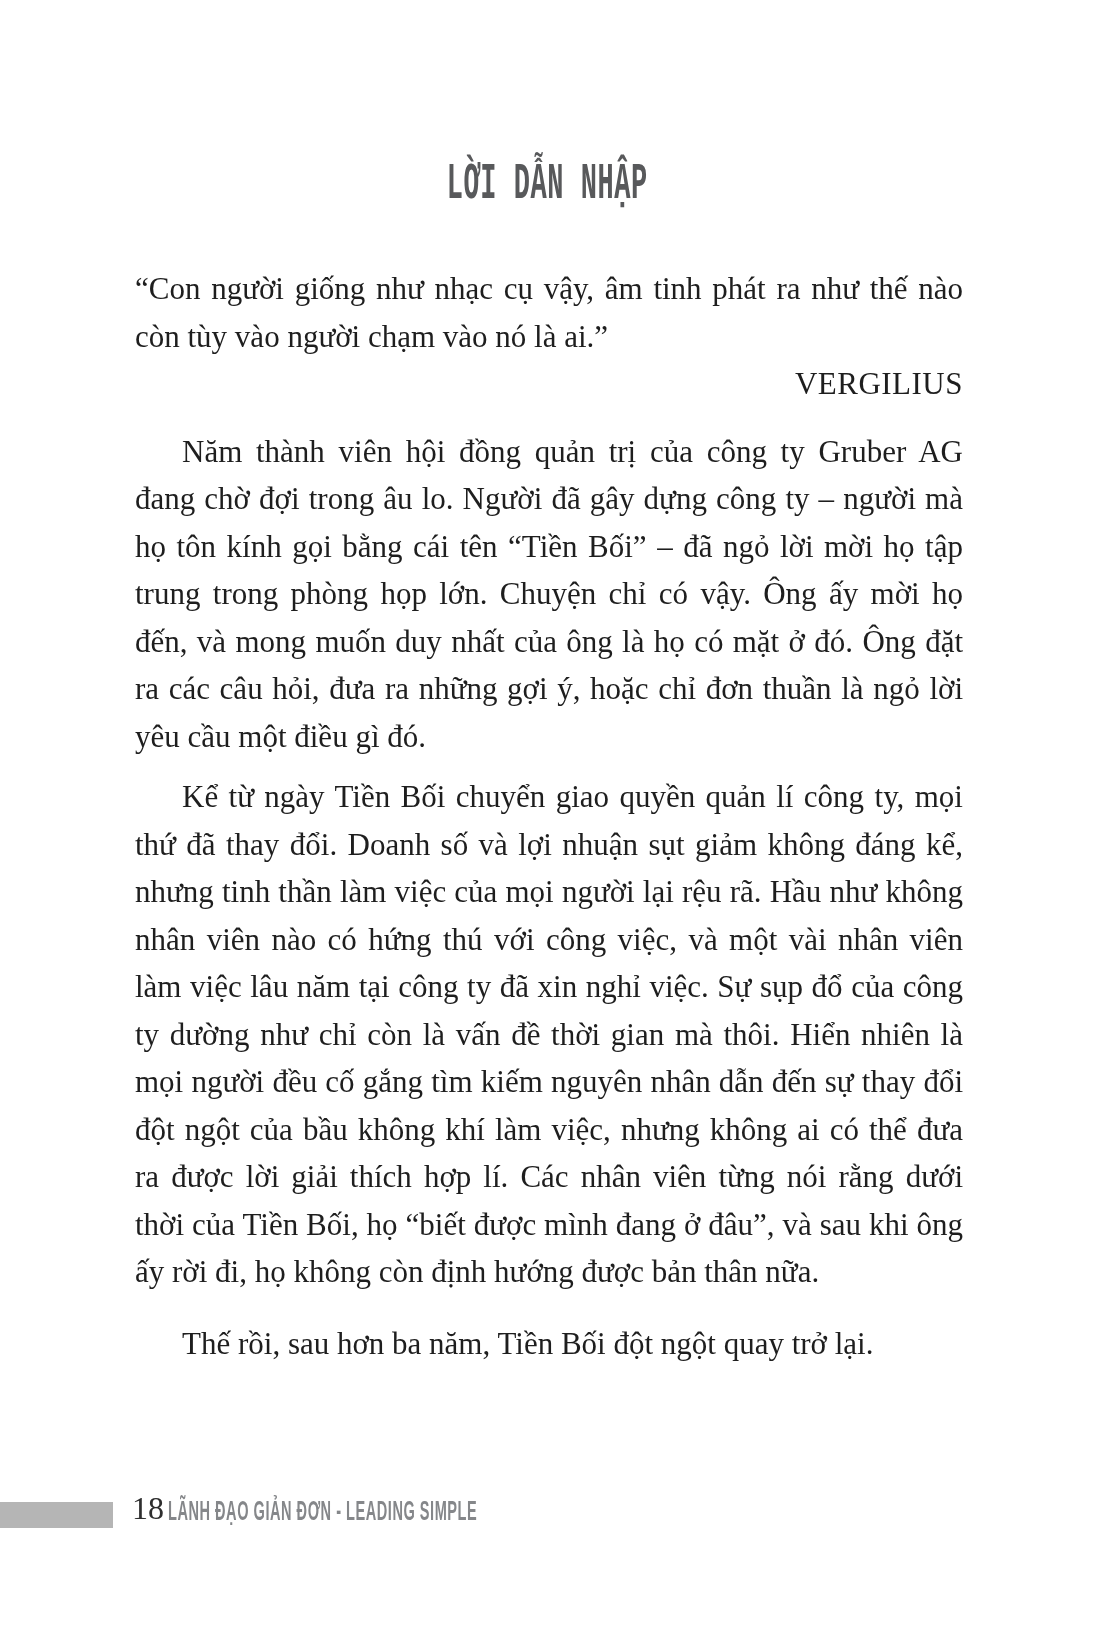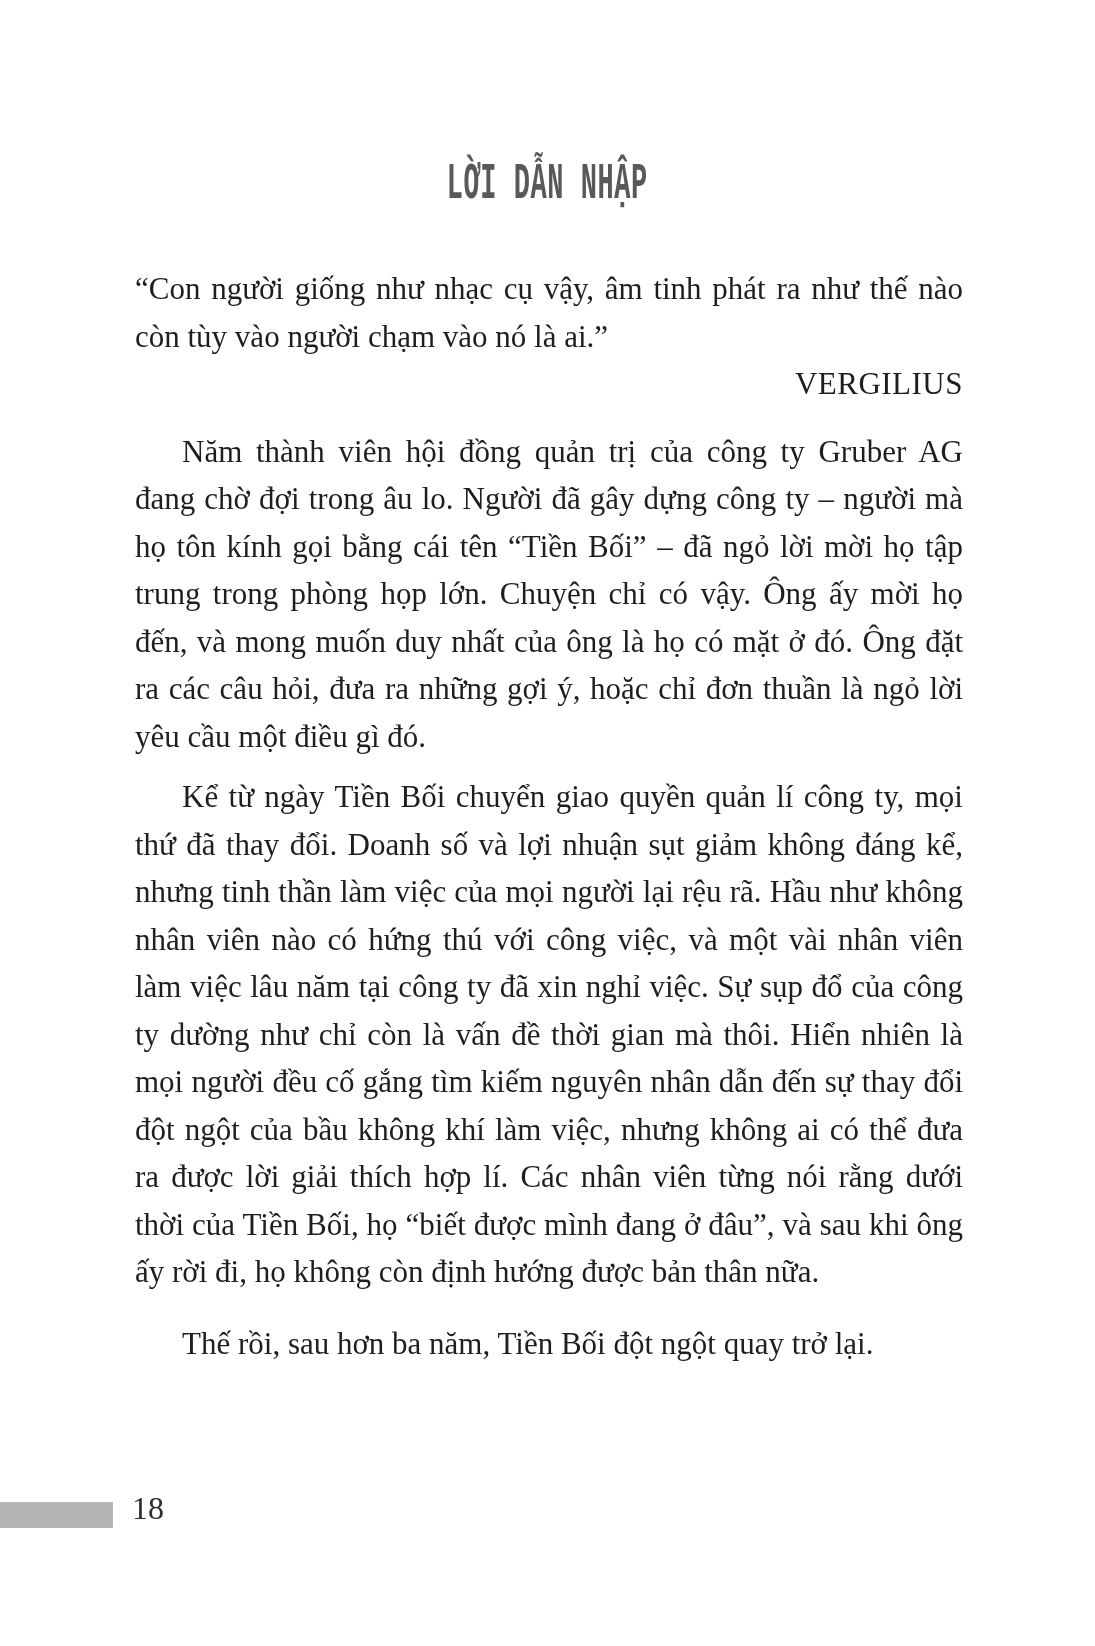--- a/index.html
+++ b/index.html
@@ -107,15 +107,16 @@
 
     <p class="para">Kể từ ngày Tiền Bối chuyển giao quyền quản lí công ty, mọi thứ đã thay đổi. Doanh số và lợi nhuận sụt giảm không đáng kể, nhưng tinh thần làm việc của mọi người lại rệu rã. Hầu như không nhân viên nào có hứng thú với công việc, và một vài nhân viên làm việc lâu năm tại công ty đã xin nghỉ việc. Sự sụp đổ của công ty dường như chỉ còn là vấn đề thời gian mà thôi. Hiển nhiên là mọi người đều cố gắng tìm kiếm nguyên nhân dẫn đến sự thay đổi đột ngột của bầu không khí làm việc, nhưng không ai có thể đưa ra được lời giải thích hợp lí. Các nhân viên từng nói rằng dưới thời của Tiền Bối, họ “biết được mình đang ở đâu”, và sau khi ông ấy rời đi, họ không còn định hướng được bản thân nữa.</p>
 
     <p class="para last">Thế rồi, sau hơn ba năm, Tiền Bối đột ngột quay trở lại.</p>
 
   </div>
 
   <div class="footer">
     <div class="footer-bar"></div>
     <span class="page-number">18</span>
+    <span class="book-title"><span class="condensed-left">LÃNH ĐẠO GIẢN ĐƠN - LEADING SIMPLE</span></span>
   </div>
 
 </div>
 
 </body></html>

